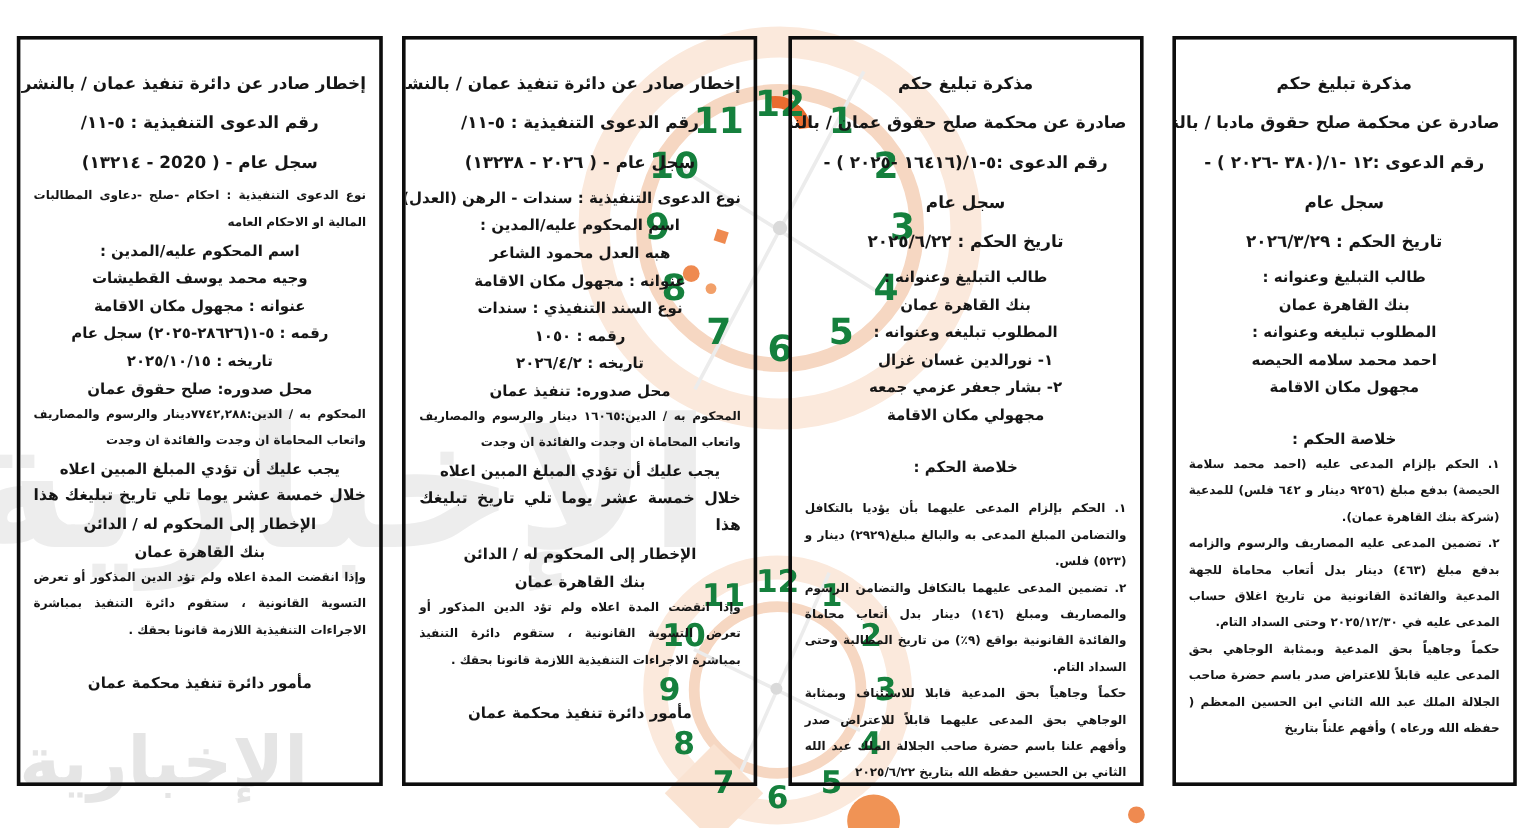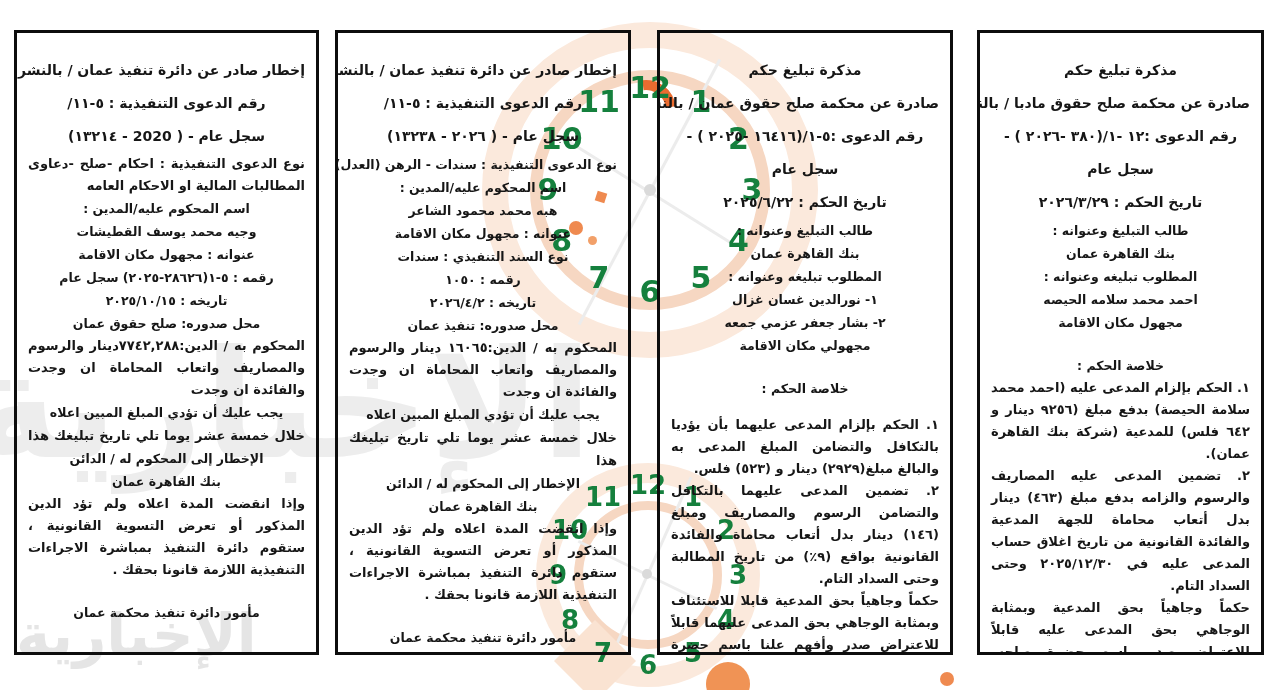--- a/index.html
+++ b/index.html
@@ -43,21 +43,21 @@
     padding:21px 11px 0 11px;overflow:hidden;
   }
   .pos1{right:11px;width:287px;}
   .pos2{left:657px;width:296px;}
   .pos3{left:335px;width:296px;}
   .pos4{left:14px;width:305px;}
   .ln-t{font-size:14px;line-height:33px;text-align:center;white-space:nowrap;letter-spacing:-0.3px;}
   .ln-r{font-size:12.5px;line-height:23px;text-align:center;white-space:nowrap;}
   .ln-c{font-size:12.5px;line-height:23px;text-align:center;white-space:nowrap;}
   .ln-l{font-size:12.5px;line-height:23px;text-align:center;white-space:nowrap;}
-  .ln-j{font-size:13px;line-height:22px;text-align:justify;}
+  .ln-j{font-size:10px;line-height:22px;text-align:justify;}
   .ln-j1{font-size:13px;line-height:23px;text-align:justify;text-align-last:justify;}
   .ln-g{height:14px;}
   .ln-G{height:20px;}
 </style>
 </head>
 <body>
 
 <div id="watermark">
   <div class="ring r1a"></div>
   <div class="ring r1b"></div>
@@ -140,21 +140,21 @@
       <div class="ln-j">١. الحكم بإلزام المدعى عليهما بأن يؤديا بالتكافل والتضامن المبلغ المدعى به والبالغ مبلغ(٢٩٢٩) دينار و (٥٢٣) فلس.</div>
       <div class="ln-j">٢. تضمين المدعى عليهما بالتكافل والتضامن الرسوم والمصاريف ومبلغ (١٤٦) دينار بدل أتعاب محاماة والفائدة القانونية بواقع (٩٪) من تاريخ المطالبة وحتى السداد التام.</div>
       <div class="ln-j">حكماً وجاهياً بحق المدعية قابلا للاستئناف وبمثابة الوجاهي بحق المدعى عليهما قابلاً للاعتراض صدر وأفهم علنا باسم حضرة صاحب الجلالة الملك عبد الله الثاني بن الحسين حفظه الله بتاريخ ٢٠٢٥/٦/٢٢</div>
     </section>
     <section class="notice pos3">
       <div class="ln-t">إخطار صادر عن دائرة تنفيذ عمان / بالنشر</div>
       <div class="ln-t">رقم الدعوى التنفيذية : ٥-١١/</div>
       <div class="ln-t">سجل عام - ( ٢٠٢٦ - ١٣٢٣٨)</div>
       <div class="ln-r">نوع الدعوى التنفيذية : سندات - الرهن (العدل)</div>
       <div class="ln-r">اسم المحكوم عليه/المدين :</div>
-      <div class="ln-r">هبه محمد محمود الشاعر</div>
+      <div class="ln-r">هبه العدل محمود الشاعر</div>
       <div class="ln-r">عنوانه : مجهول مكان الاقامة</div>
       <div class="ln-r">نوع السند التنفيذي : سندات</div>
       <div class="ln-r">رقمه : ١٠٥٠</div>
       <div class="ln-r">تاريخه : ٢٠٢٦/٤/٢</div>
       <div class="ln-r">محل صدوره: تنفيذ عمان</div>
       <div class="ln-j">المحكوم به / الدين:١٦٠٦٥ دينار والرسوم والمصاريف واتعاب المحاماة ان وجدت والفائدة ان وجدت</div>
       <div class="ln-c">يجب عليك أن تؤدي المبلغ المبين اعلاه</div>
       <div class="ln-j1">خلال خمسة عشر يوما تلي تاريخ تبليغك هذا</div>
       <div class="ln-c">الإخطار إلى المحكوم له / الدائن</div>
       <div class="ln-c">بنك القاهرة عمان</div>

